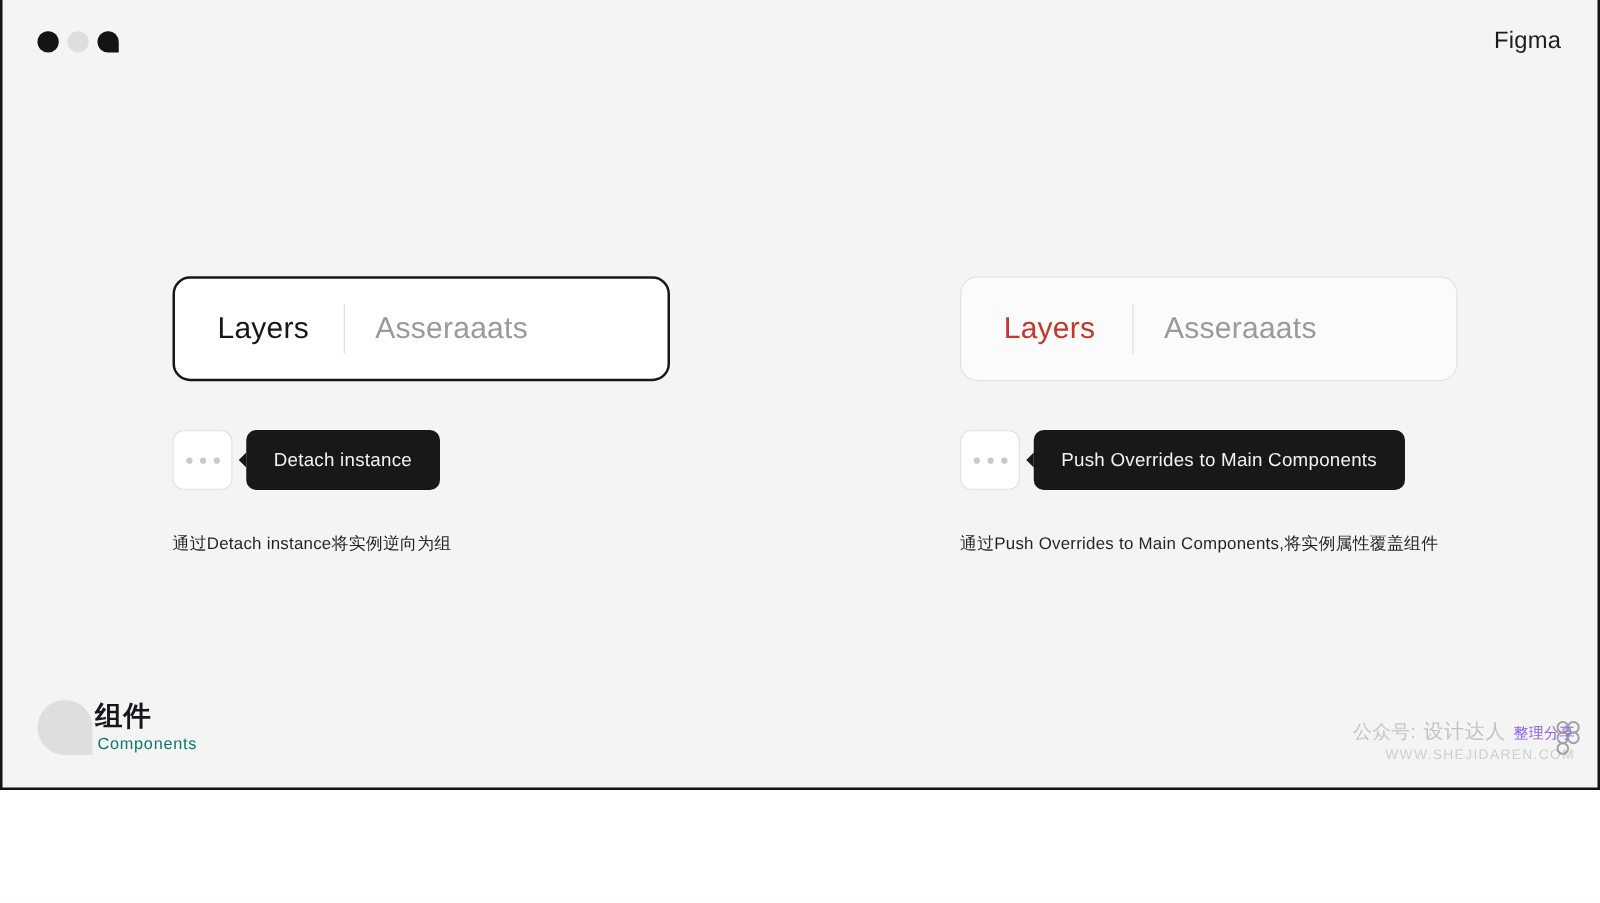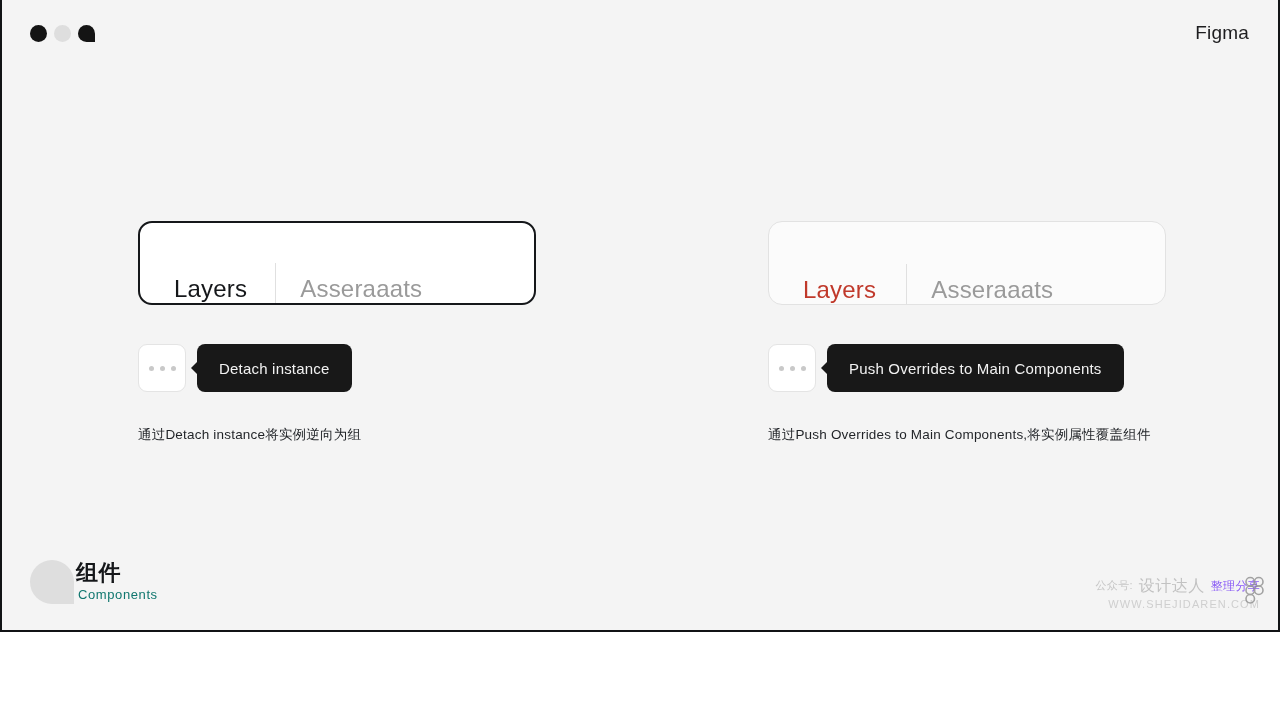--- a/index.html
+++ b/index.html
@@ -95,21 +95,21 @@
   }
   .col-left  { left: 136px;  width: 398px; }
   .col-right { left: 766px;  width: 398px; }
 
   
   .tab-card {
     height: 84px;
     border-radius: 14px;
     background: #fdfdfd;
     display: flex;
-    align-items: flex-end;
+    align-items: center;
     box-sizing: border-box;
     padding-left: 34px;
   }
   .tab-card.emphasis {
     border: 2px solid #15171a;
     background: #ffffff;
   }
   .tab-card.plain {
     border: 1.5px solid #e2e2e2;
     background: #fbfbfb;
@@ -239,21 +239,21 @@
     line-height: 1.25;
     user-select: none;
   }
   .wm-row {
     display: flex;
     align-items: center;
     justify-content: flex-end;
     gap: 6px;
   }
   .wm-small {
-    font-size: 11px;
+    font-size: 15px;
     color: #c6c6c6;
     letter-spacing: 0.3px;
   }
   .wm-big {
     font-size: 16px;
     color: #c2c2c2;
     letter-spacing: 0.5px;
     text-align: right;
   }
   .wm-mid {

